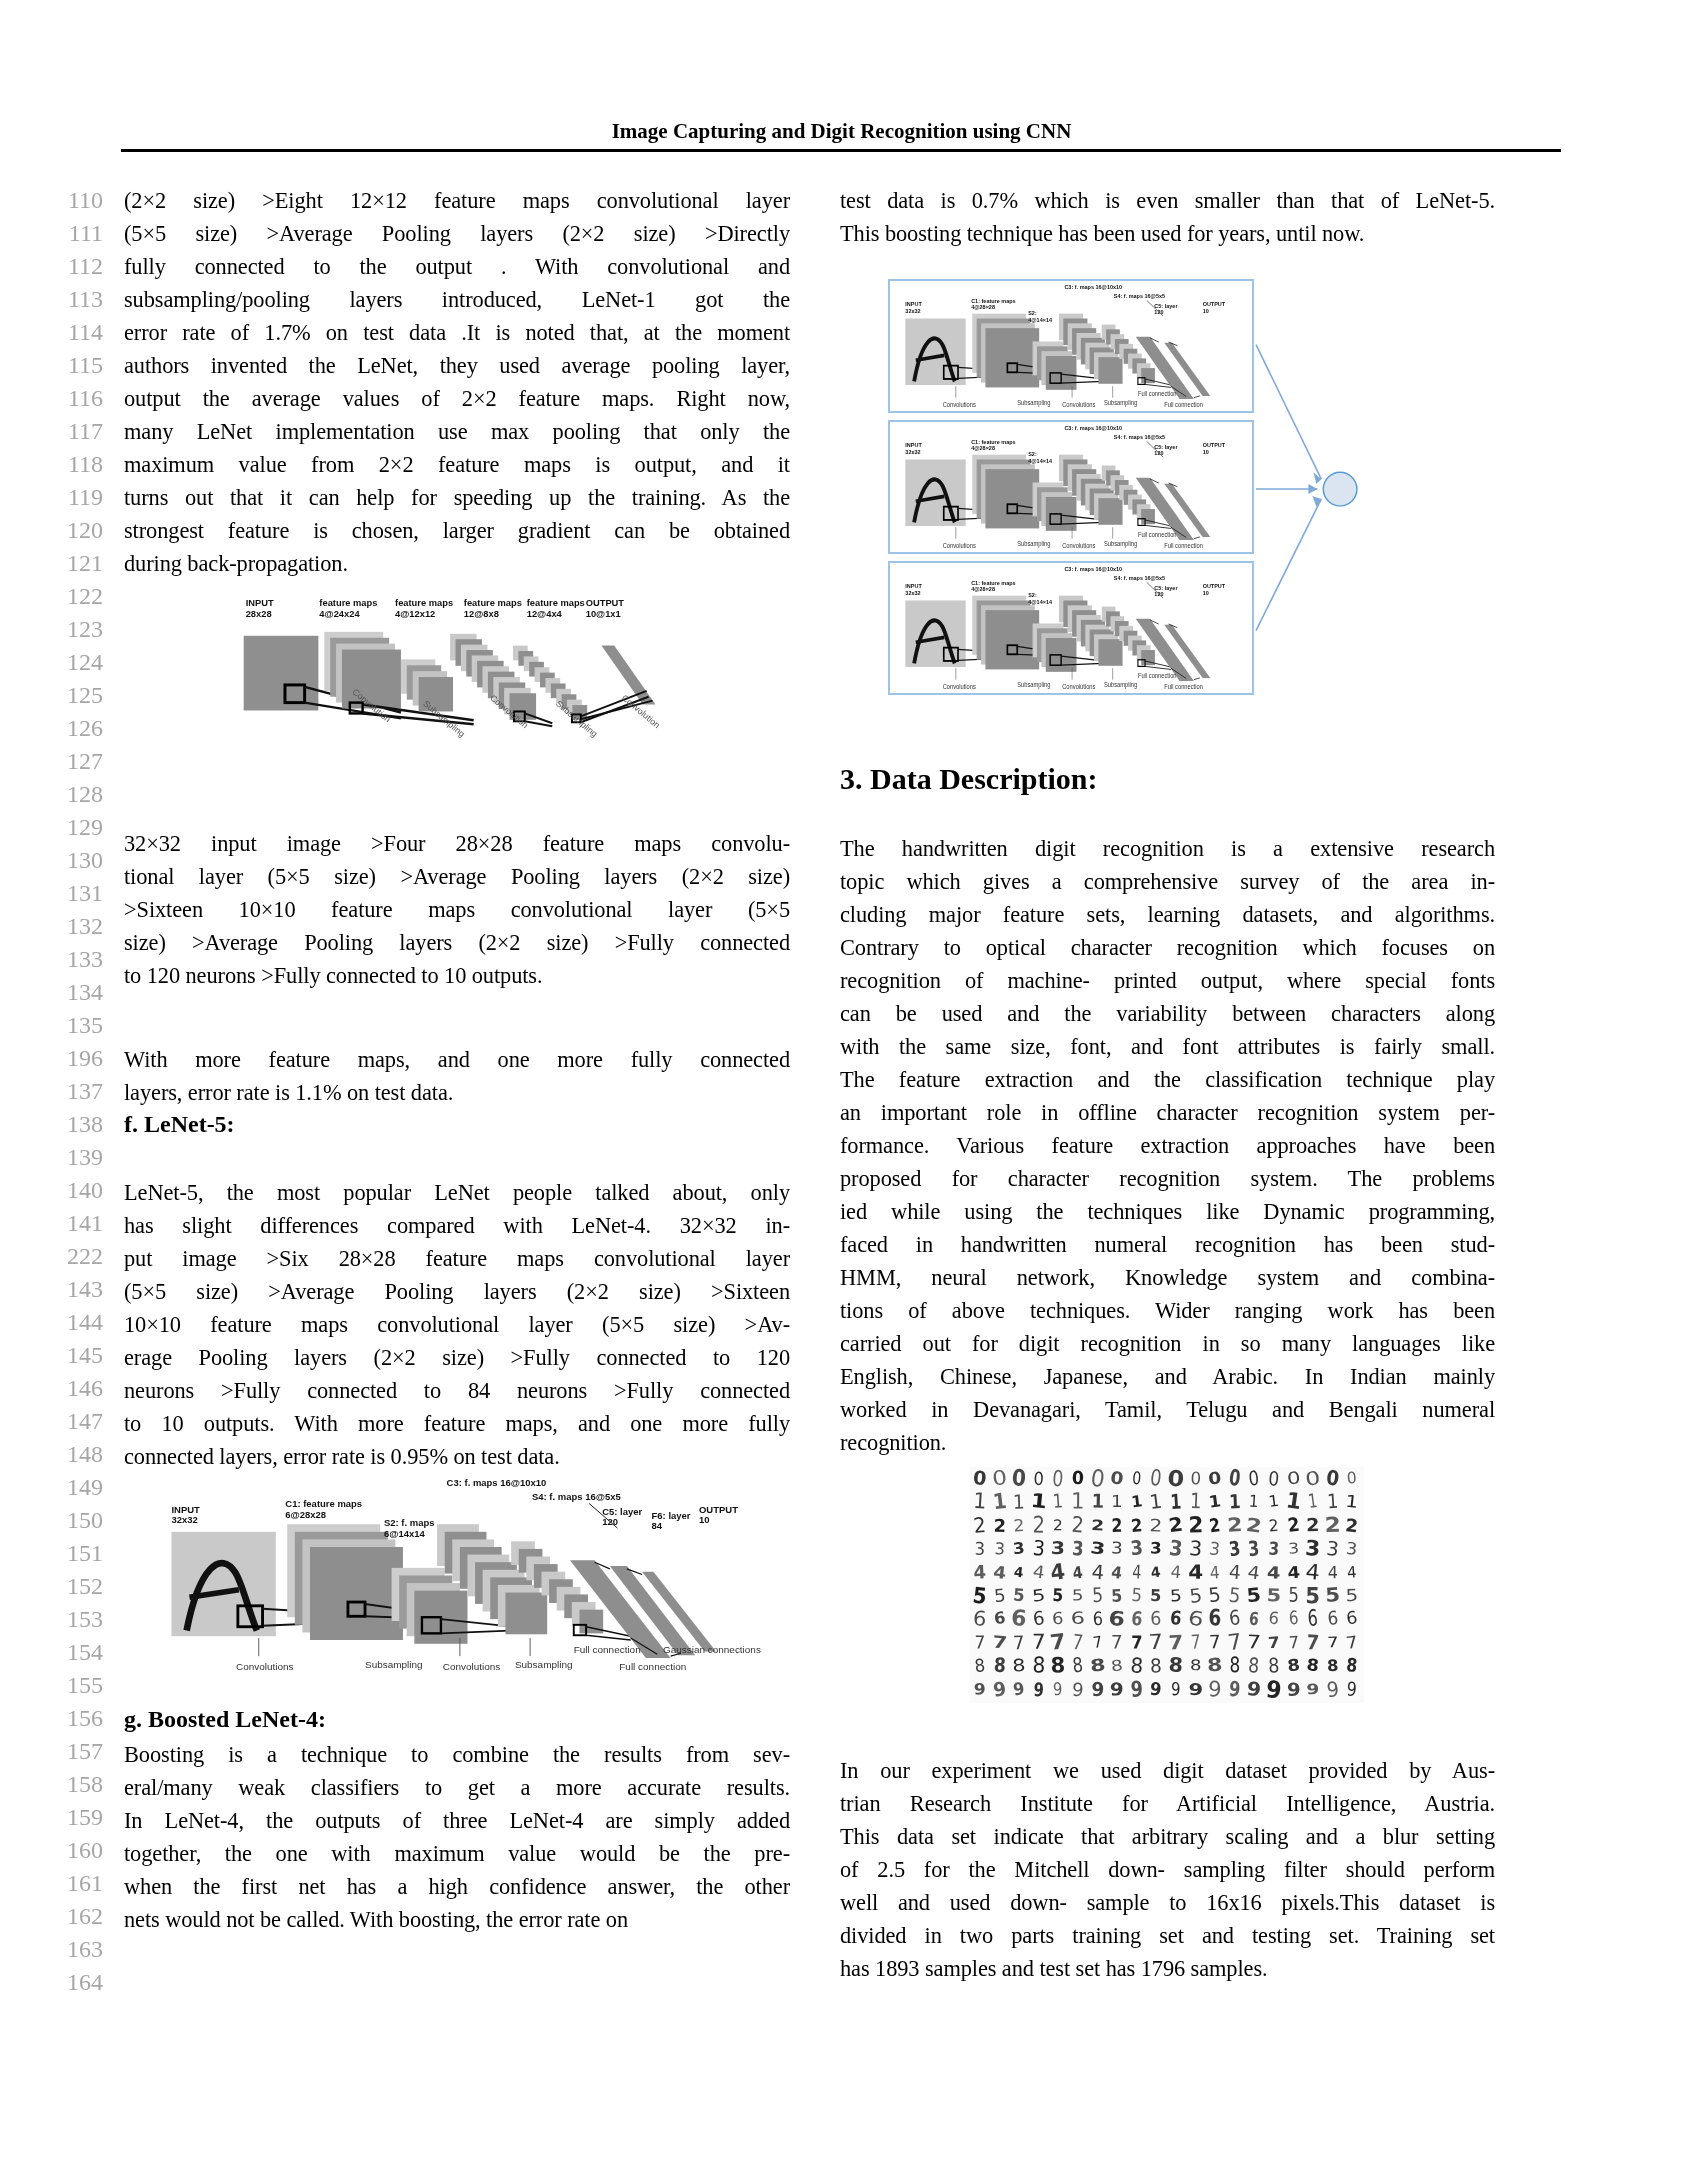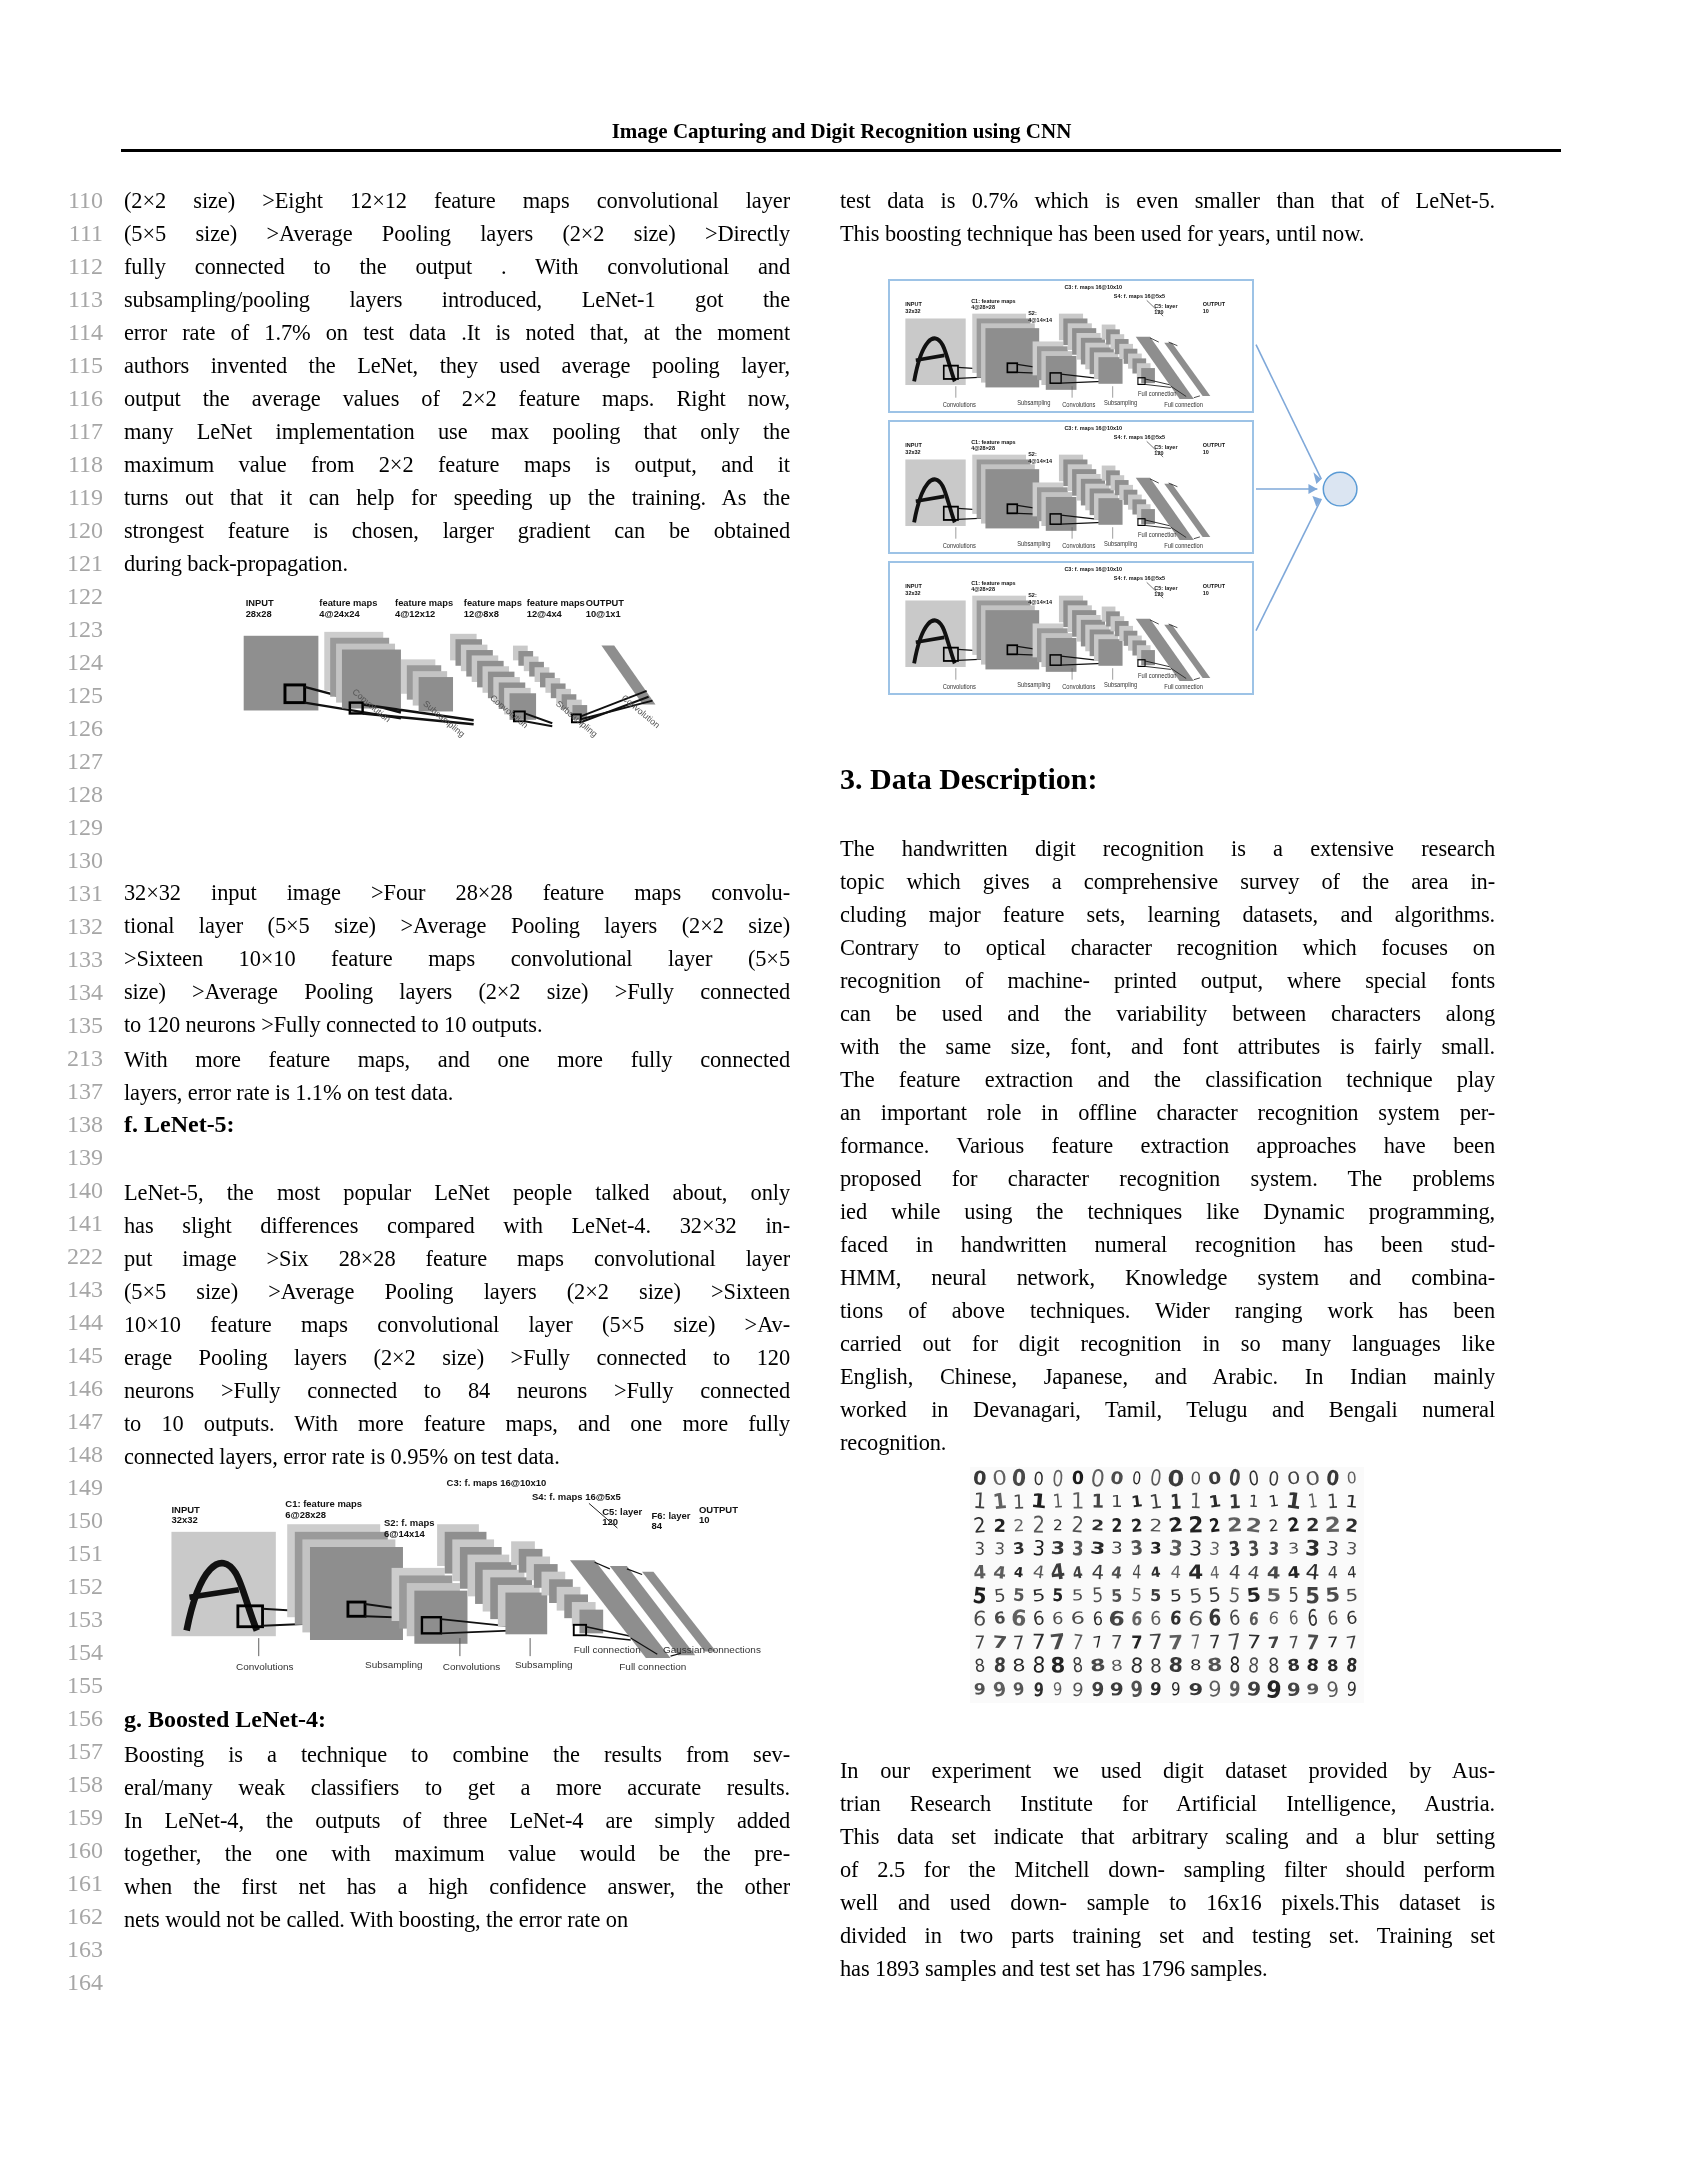--- a/index.html
+++ b/index.html
@@ -54,21 +54,21 @@
       <div>126</div>
       <div>127</div>
       <div>128</div>
       <div>129</div>
       <div>130</div>
       <div>131</div>
       <div>132</div>
       <div>133</div>
       <div>134</div>
       <div>135</div>
-      <div>213</div>
+      <div>196</div>
       <div>137</div>
       <div>138</div>
       <div>139</div>
       <div>140</div>
       <div>141</div>
       <div>222</div>
       <div>143</div>
       <div>144</div>
       <div>145</div>
       <div>146</div>
@@ -159,21 +159,21 @@
       <polygon points="382,52 395,52 437,112 424,112" fill="#8e8e8e"></polygon>
       <line x1="361" y1="124" x2="428" y2="98" stroke="#111" stroke-width="2"></line>
       <line x1="361" y1="130" x2="430" y2="104" stroke="#111" stroke-width="2"></line>
       <line x1="361" y1="127" x2="434" y2="108" stroke="#111" stroke-width="2"></line>
       <text x="128" y="100" font-size="9" fill="#555" font-family="&quot;Liberation Sans&quot;,sans-serif" text-anchor="start" transform="rotate(40 128 100)"><tspan x="128" dy="0">Convolution</tspan></text>
       <text x="200" y="112" font-size="9" fill="#555" font-family="&quot;Liberation Sans&quot;,sans-serif" text-anchor="start" transform="rotate(40 200 112)"><tspan x="200" dy="0">Subsampling</tspan></text>
       <text x="268" y="106" font-size="9" fill="#555" font-family="&quot;Liberation Sans&quot;,sans-serif" text-anchor="start" transform="rotate(40 268 106)"><tspan x="268" dy="0">Convolution</tspan></text>
       <text x="335" y="112" font-size="9" fill="#555" font-family="&quot;Liberation Sans&quot;,sans-serif" text-anchor="start" transform="rotate(40 335 112)"><tspan x="335" dy="0">Subsampling</tspan></text>
       <text x="402" y="106" font-size="9" fill="#555" font-family="&quot;Liberation Sans&quot;,sans-serif" text-anchor="start" transform="rotate(40 402 106)"><tspan x="402" dy="0">Convolution</tspan></text>
     </svg>
-  <div class="blk left" style="top:876px">
+  <div class="blk left" style="top:827px">
       <div class="tline">32×32 input image &gt;Four 28×28 feature maps convolu-</div>
       <div class="tline">tional layer (5×5 size) &gt;Average Pooling layers (2×2 size)</div>
       <div class="tline">&gt;Sixteen 10×10 feature maps convolutional layer (5×5</div>
       <div class="tline">size) &gt;Average Pooling layers (2×2 size) &gt;Fully connected</div>
       <div class="tline">to 120 neurons &gt;Fully connected to 10 outputs.</div>
     </div>
   <div class="blk left" style="top:1043px">
       <div class="tline">With more feature maps, and one more fully connected</div>
       <div class="tline">layers, error rate is 1.1% on test data.</div>
     </div>

